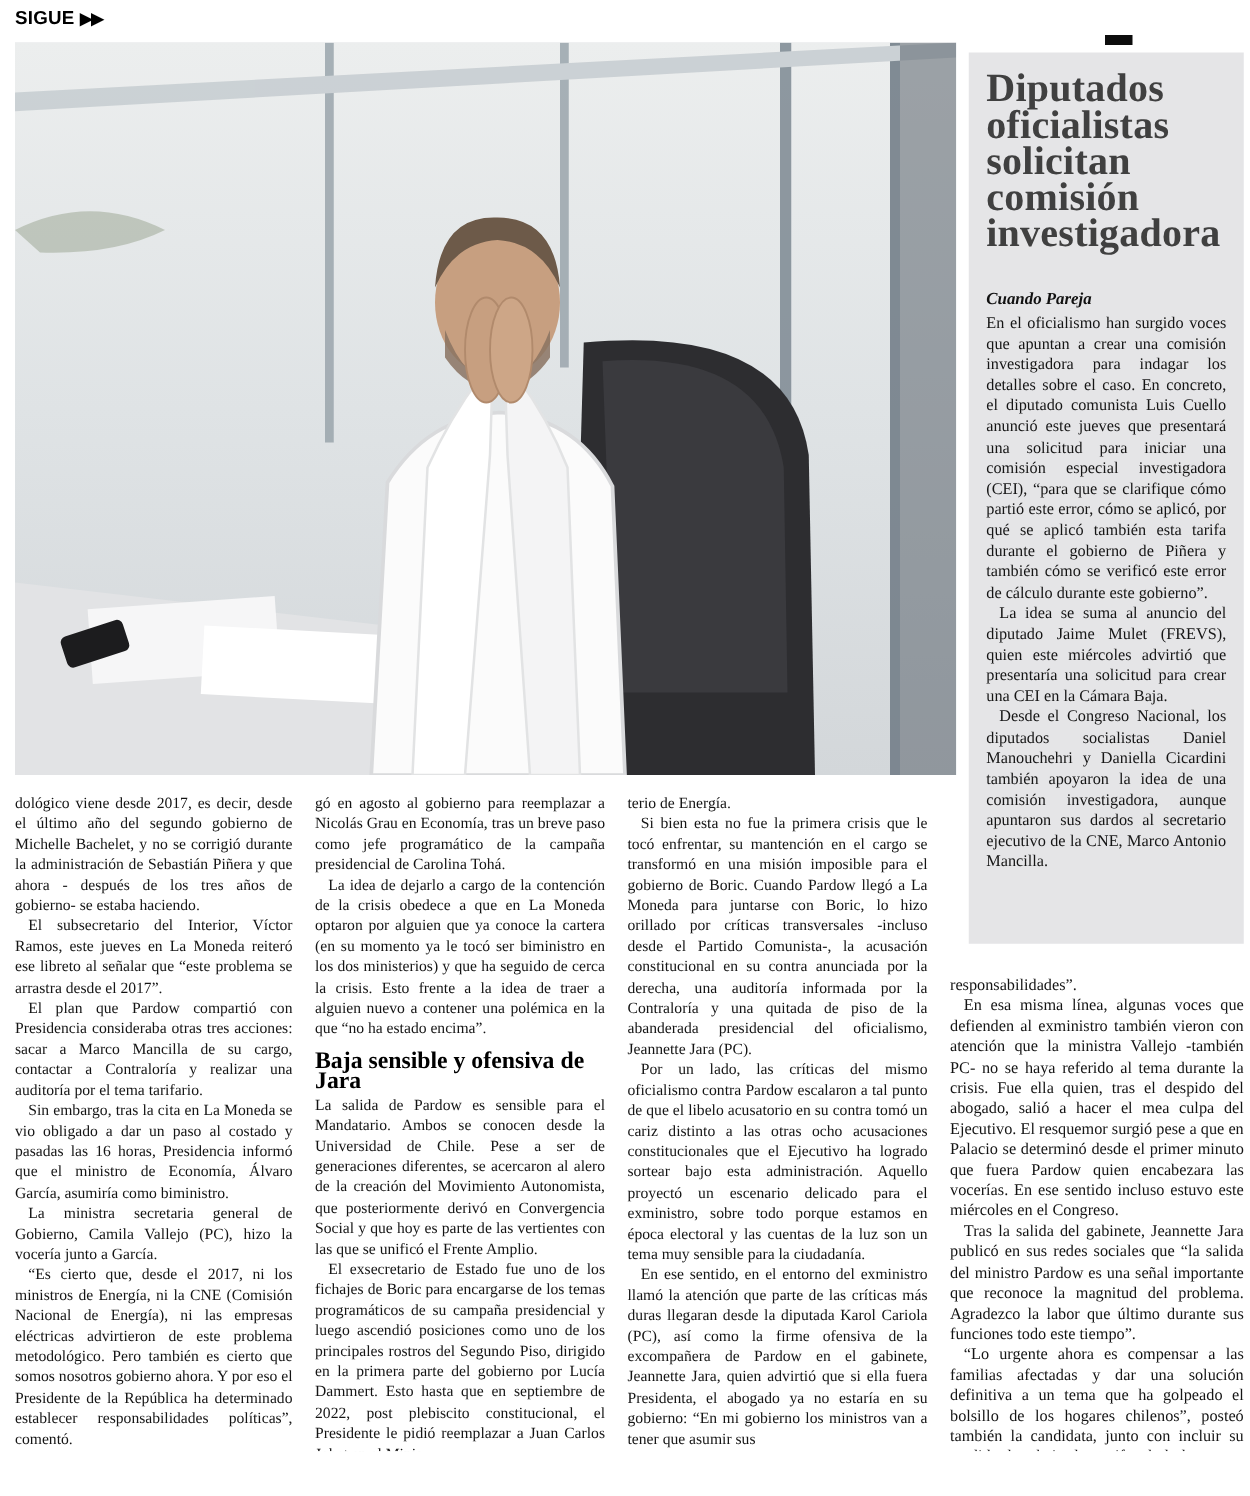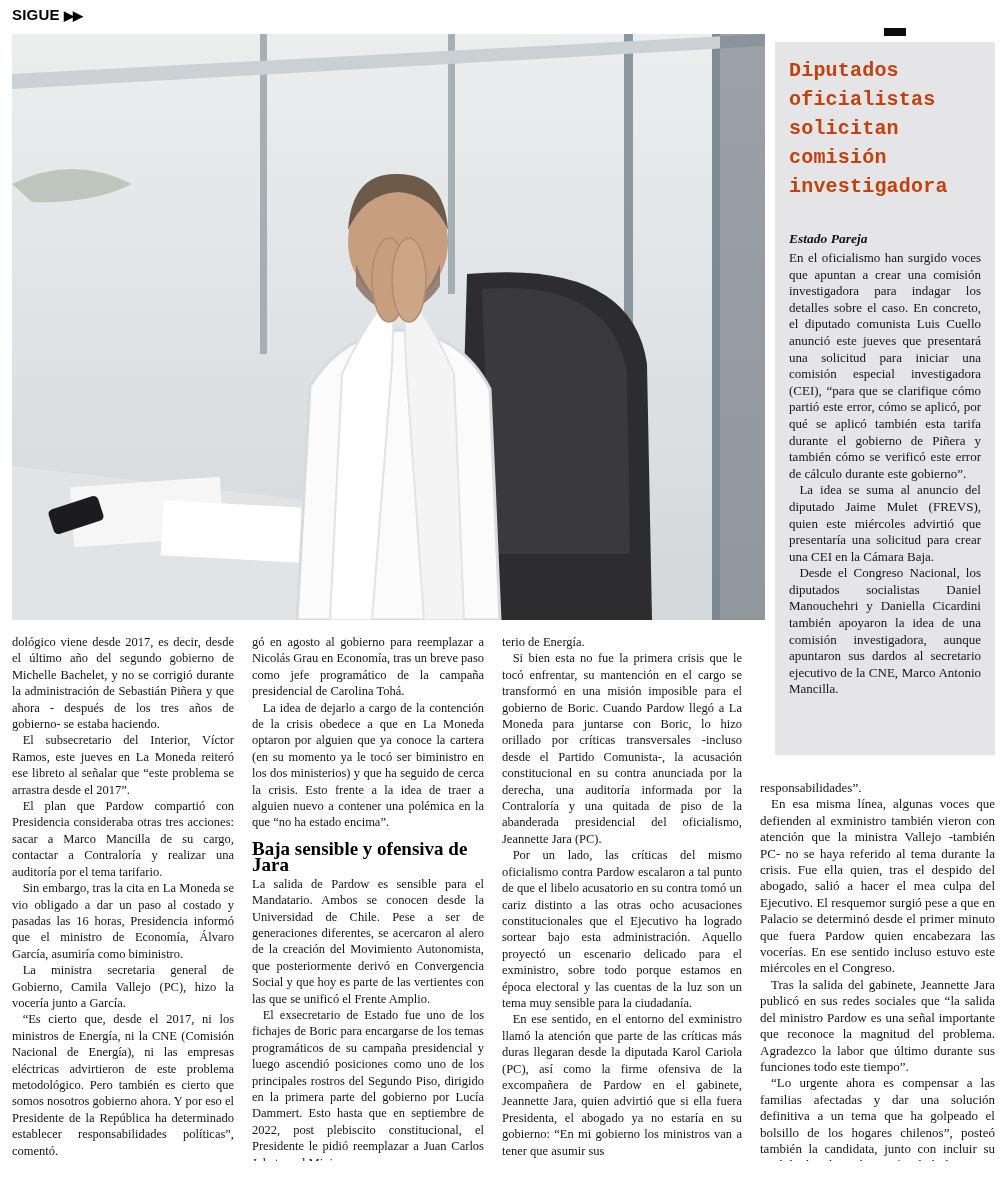--- a/index.html
+++ b/index.html
@@ -30,22 +30,22 @@
   
   .section-marker {
     position:absolute; left:884px; top:28px; width:22px; height:8px; background:#0d0d0d;
   }
   
   .sidebar {
     position:absolute; left:775px; top:42px; width:220px; height:713px;
     background:#e5e5e7; padding:14px 14px 10px 14px;
   }
   .sidebar h2 {
-    font-family:Liberation Mono, monospace; font-weight:bold;
-    font-size:20px; line-height:29px; color:#c2410c; letter-spacing:.2px;
+    font-family:Liberation Serif, serif; font-weight:bold;
+    font-size:32px; line-height:29px; color:#404040; letter-spacing:.2px;
   }
   .sidebar .byline {
     margin-top:30px; font-size:13.5px; font-weight:bold; font-style:italic; color:#111;
   }
   .sidebar .sb-body { margin-top:3px; }
   .sidebar .sb-body p {
     font-size:13px; line-height:16.6px; text-align:justify; color:#151515;
   }
   .sidebar .sb-body p.indent { text-indent:.8em; }
   
@@ -121,21 +121,21 @@
         <ellipse cx="397" cy="246" rx="17" ry="42" fill="#cda687" stroke="#b18a6c" stroke-width="1.5"></ellipse>
       </g>
     </svg>
   </div>
 
 
   <div class="section-marker"></div>
 
   <aside class="sidebar">
     <h2>Diputados oficialistas solicitan comisión investigadora</h2>
-    <div class="byline">Estado Pareja</div>
+    <div class="byline">Cuando Pareja</div>
     <div class="sb-body">
         <p>En el oficialismo han surgido voces que apuntan a crear una comisión investigadora para indagar los detalles sobre el caso. En concreto, el diputado comunista Luis Cuello anunció este jueves que presentará una solicitud para iniciar una comisión especial investigadora (CEI), “para que se clarifique cómo partió este error, cómo se aplicó, por qué se aplicó también esta tarifa durante el gobierno de Piñera y también cómo se verificó este error de cálculo durante este gobierno”.</p>
         <p class="indent">La idea se suma al anuncio del diputado Jaime Mulet (FREVS), quien este miércoles advirtió que presentaría una solicitud para crear una CEI en la Cámara Baja.</p>
         <p class="indent">Desde el Congreso Nacional, los diputados socialistas Daniel Manouchehri y Daniella Cicardini también apoyaron la idea de una comisión investigadora, aunque apuntaron sus dardos al secretario ejecutivo de la CNE, Marco Antonio Mancilla.</p>
       </div>
   </aside>
 
   <div class="body-cols">
     <div class="col col-1">
         <p>dológico viene desde 2017, es decir, desde el último año del segundo gobierno de Michelle Bachelet, y no se corrigió durante la administración de Sebastián Piñera y que ahora - después de los tres años de gobierno- se estaba haciendo.</p>

